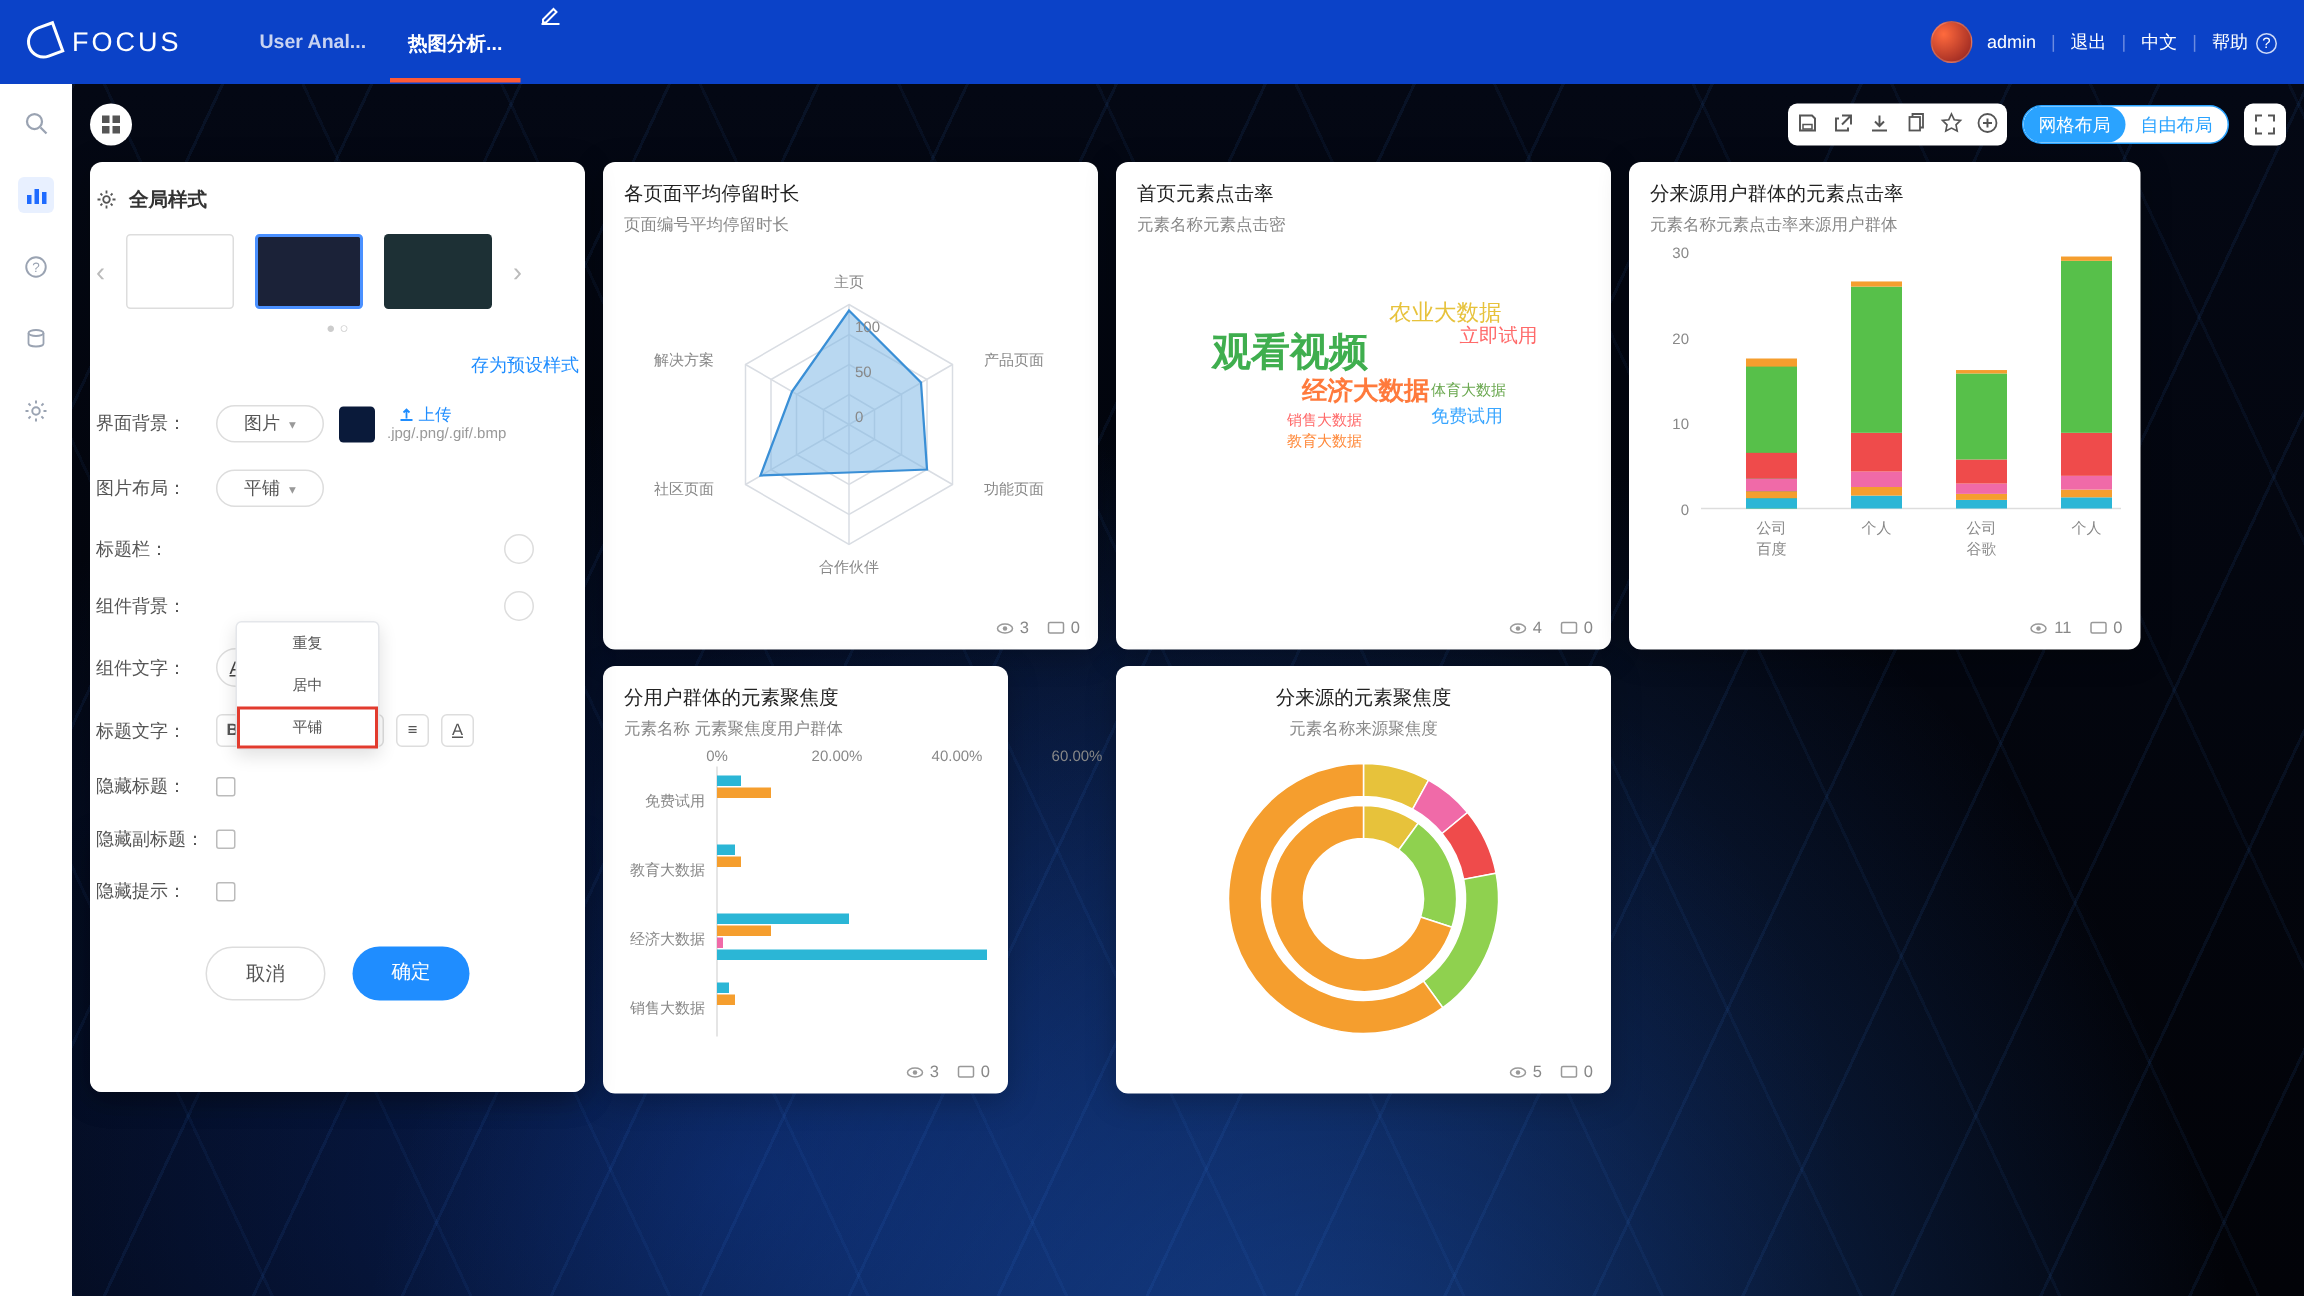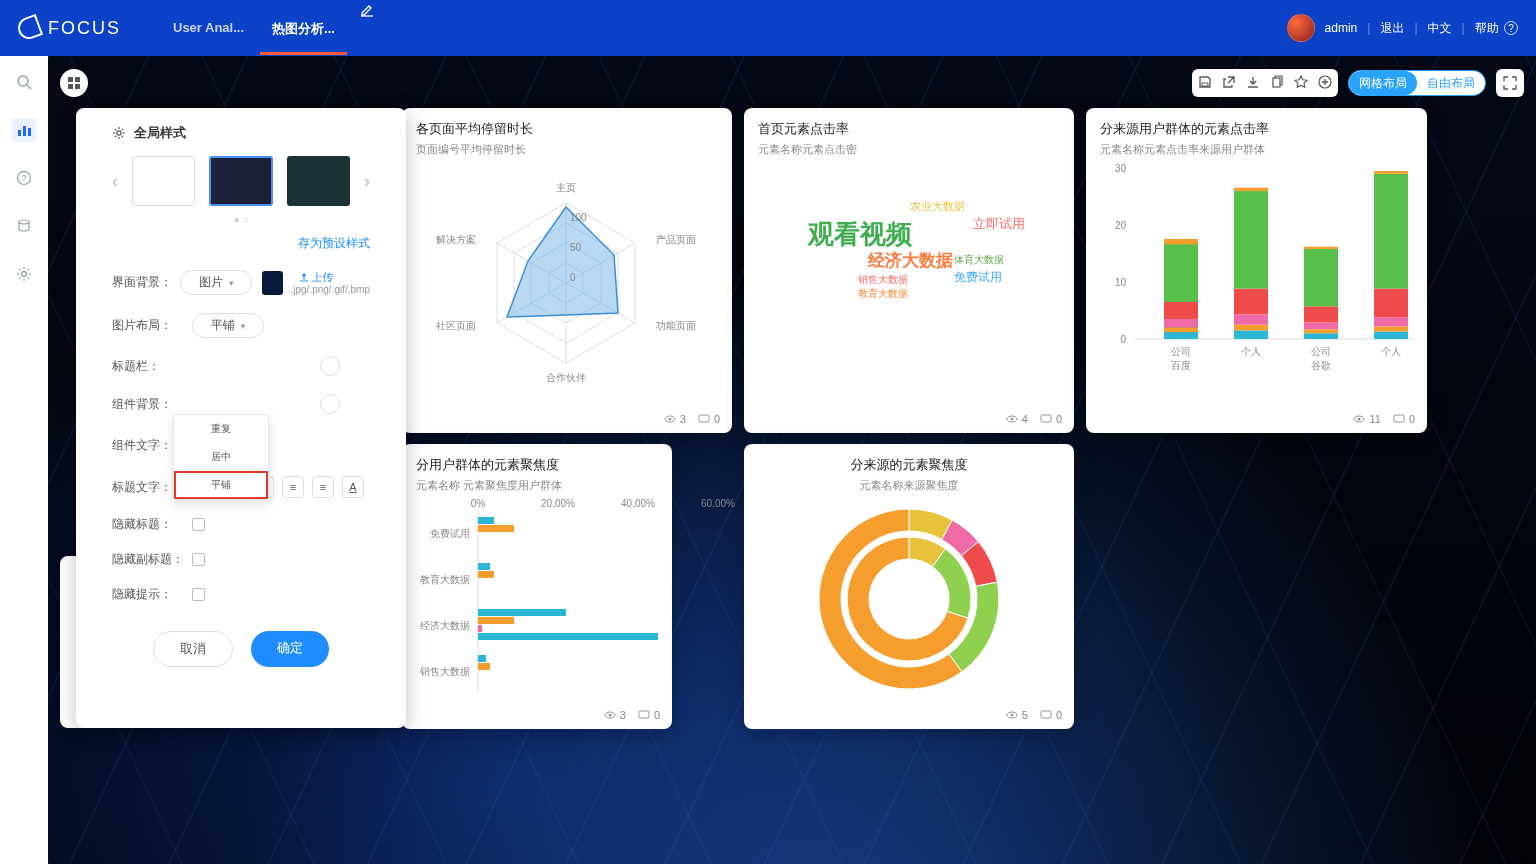--- a/index.html
+++ b/index.html
@@ -56,21 +56,21 @@
 
 .c-style  { top: 52px;  left: 12px;  width: 330px; height: 620px; z-index: 35; }
 .c-below  { top: 500px; left: 12px;  width: 330px; height: 172px; z-index: 15;}
 .c-radar  { top: 52px;  left: 354px; width: 330px; height: 325px; }
 .c-cloud  { top: 52px;  left: 696px; width: 330px; height: 325px; }
 .c-stack  { top: 52px;  left: 1038px;width: 341px; height: 325px; }
 .c-bars   { top: 388px; left: 354px; width: 270px; height: 285px; }
 .c-donut  { top: 388px; left: 696px; width: 330px; height: 285px; text-align: center; }
 
 
-.c-style { padding: 16px 36px; margin-left: 16px; }
+.c-style { padding: 16px 4px; }
 .sp-head { display: flex; align-items: center; gap: 8px; font-size: 13px; font-weight: 700; color: #333; }
 .theme-row { display: flex; align-items: center; gap: 14px; margin-top: 14px; }
 .theme-row .nav { color: #bbb; cursor: pointer; font-size: 18px; }
 .theme { width: 72px; height: 50px; border-radius: 3px; cursor: pointer; }
 .t0{background:#fff;border:1px solid #ddd;} .t1{background:#1b2238;border:2px solid #4a90ff;} .t2{background:#1d3035;}
 .dots{ text-align:center; margin-top:8px; color:#ccc; font-size:10px;}
 .preset-link{ text-align:right; color:#1f8dff; font-size:12px; margin-top:10px; cursor:pointer;}
 .sp-row{ display:flex; align-items:center; font-size:12px; color:#555; margin-top:18px; }
 .sp-row label{ width:72px; }
 .sel{ border:1px solid #ddd; border-radius:14px; padding:3px 14px; font-size:12px; color:#555; display:flex; align-items:center; gap:6px; cursor:pointer; min-width:72px; justify-content:center;}
@@ -379,21 +379,21 @@
     </div>
   </div>
 
   <div class="card c-cloud">
     <h3>首页元素点击率</h3>
     <div class="sub">元素名称元素点击密</div>
     <div class="cloud">
       <span style="left:50px;top:60px;font-size:26px;color:#3fae4e;font-weight:600">观看视频</span>
       <span style="left:110px;top:92px;font-size:17px;color:#ff7a3c;font-weight:600">经济大数据</span>
       <span style="left:215px;top:58px;font-size:13px;color:#ff6a6a">立即试用</span>
-      <span style="left:152px;top:42px;font-size:11px;color:#e7c23b">农业大数据</span>
+      <span style="left:168px;top:42px;font-size:15px;color:#e7c23b">农业大数据</span>
       <span style="left:196px;top:112px;font-size:12px;color:#3aa6ff">免费试用</span>
       <span style="left:196px;top:96px;font-size:10px;color:#6aa84f">体育大数据</span>
       <span style="left:100px;top:116px;font-size:10px;color:#ff6a6a">销售大数据</span>
       <span style="left:100px;top:130px;font-size:10px;color:#ff8a3c">教育大数据</span>
     </div>
     <div class="foot">
       <span>
           <svg width="12" height="12">
             <ellipse cx="6" cy="6" rx="5" ry="3" fill="none" stroke="#999"></ellipse>
             <circle cx="6" cy="6" r="1.5" fill="#999"></circle>

